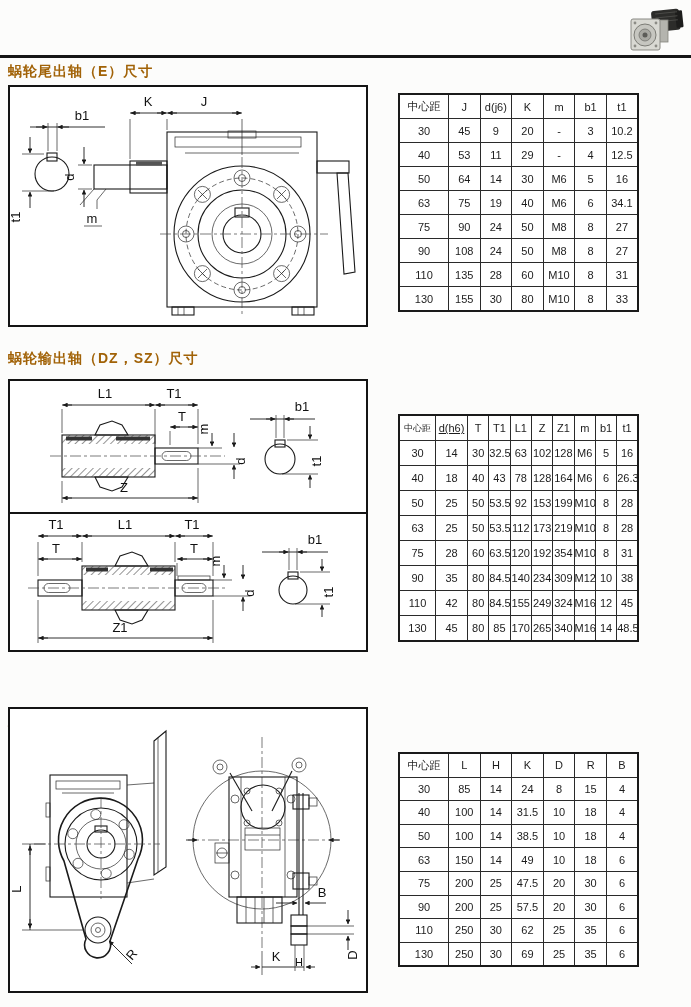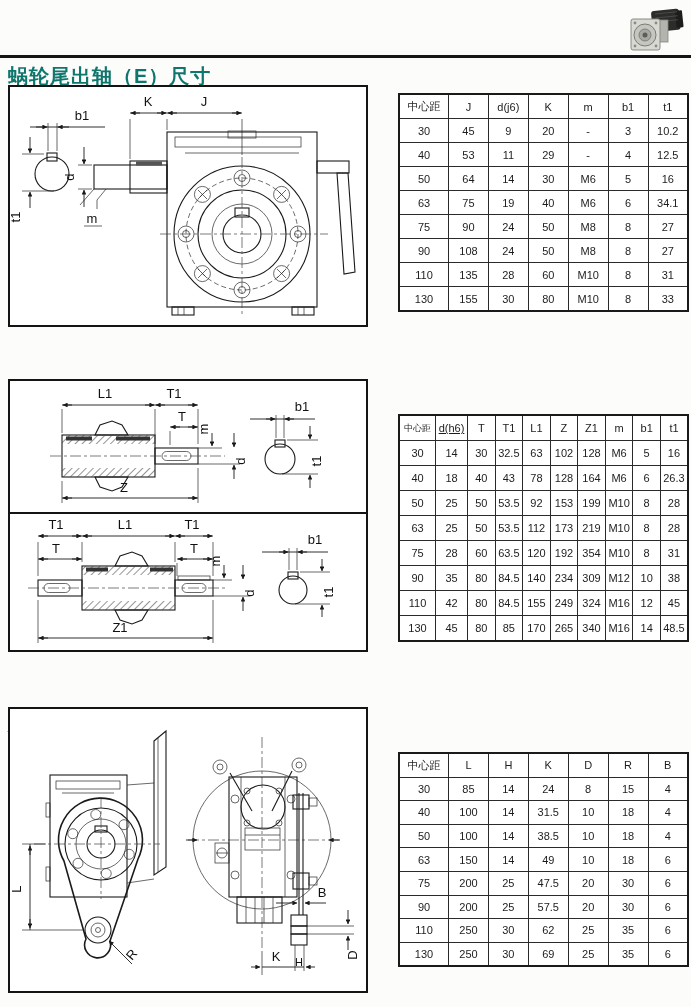--- a/index.html
+++ b/index.html
@@ -1,27 +1,27 @@
 <!DOCTYPE html>
 <html><head>
 <meta charset="utf-8">
 <style>
   html,body{margin:0;padding:0;}
   body{background:#efefed;font-family:"Liberation Sans",sans-serif;}
   .page{position:relative;width:691px;height:1007px;background:#fcfcfb;overflow:hidden;}
   .toprule{position:absolute;left:0;top:55px;width:691px;height:3px;background:#161616;}
   .photo{position:absolute;left:620px;top:4px;width:68px;height:52px;}
-  .sec-heading{position:absolute;left:8px;font-size:20px;font-weight:bold;color:#0f766e;letter-spacing:1px;margin:0;}
+  .sec-heading{position:absolute;left:8px;font-size:14px;font-weight:bold;color:#a16207;letter-spacing:1px;margin:0;}
   #h1{top:63px;} #h2{top:350px;} #h3{top:717px;}
   .drawbox{position:absolute;left:8px;background:#ffffff;border:2px solid #141414;}
   #box1{top:85px;width:356px;height:238px;}
   #box2a{top:379px;width:356px;height:131px;}
   #box2b{top:512px;width:356px;height:136px;}
   #box3{top:707px;width:356px;height:282px;}
-  .tblwrap{position:absolute;left:398px;width:291px;}
+  .tblwrap{position:absolute;left:398px;width:241px;}
   #tw1{top:93px;} #tw2{top:414px;} #tw3{top:752px;}
   table.dim-table{border-collapse:collapse;table-layout:fixed;width:100%;background:#fff;border:2px solid #1a1a1a;}
   table.dim-table th,table.dim-table td{border:1px solid #2a2a2a;font-size:11px;font-weight:normal;
     text-align:center;vertical-align:middle;padding:0;color:#1c1c1c;overflow:hidden;white-space:nowrap;}
   #table1 th,#table1 td{height:23px;}
   #table2 th,#table2 td{height:24px;}
   #table3 th,#table3 td{height:22.6px;}
   #table1 th:first-child,#table3 th:first-child{width:48px;}
   #table2 th:first-child{width:35px;font-size:9px;}
   #table2 th:nth-child(2){width:31px;text-decoration:underline;}
@@ -247,20 +247,21 @@
             <td>30</td>
             <td>80</td>
             <td>M10</td>
             <td>8</td>
             <td>33</td>
           </tr>
         </tbody>
       </table>
   </div>
 
+  <h2 class="sec-heading" id="h2">蜗轮输出轴（DZ，SZ）尺寸</h2>
 
   <div class="drawbox" id="box2a">
     <svg viewBox="0 0 356 131" width="356" height="131">
       <defs>
         <marker id="ar2a" viewBox="0 0 10 10" refX="9.5" refY="5" markerWidth="9" markerHeight="5.4" orient="auto">
           <path d="M0,0L10,5L0,10z" fill="#1a1a1a"></path>
           </marker>
         <pattern id="ht2a" width="5" height="5" patternUnits="userSpaceOnUse" patternTransform="rotate(45)">
           <line x1="0" y1="0" x2="0" y2="5" stroke="#3c3c3c" stroke-width="1.1"></line>
           </pattern>

